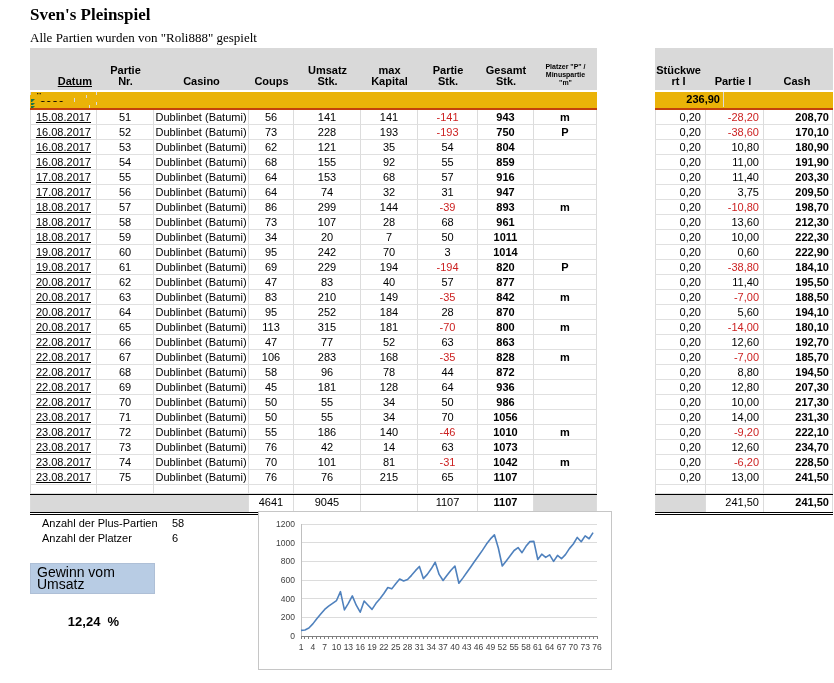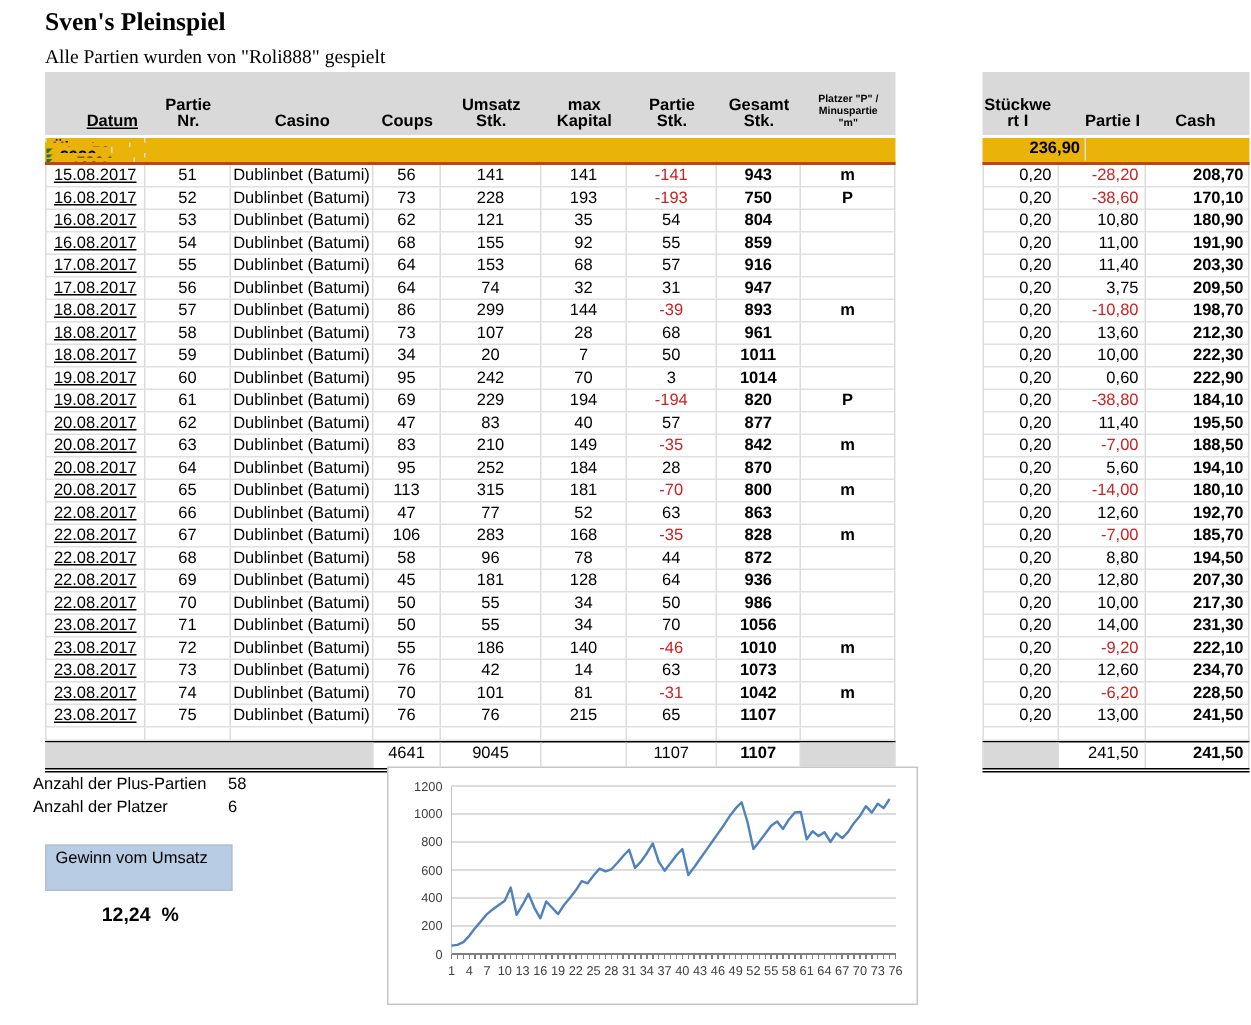--- a/index.html
+++ b/index.html
@@ -44,28 +44,28 @@
   .emptyrow .cell{height:9px;}
   .totals{height:17px;line-height:15px;border-top:1px solid #000;border-bottom:3px double #000;}
   .totals .cell{border-bottom:none;}
   .gray{background:#d9d9d9;}
   .bold{font-weight:bold;}
   .neg{color:#cc2222;}
   .tri{position:relative;}
   .tri::before{content:"";position:absolute;left:1px;top:1px;width:0;height:0;
     border-top:4px solid #217346;border-right:4px solid transparent;}
 
-  #stats{position:absolute;left:22px;top:516px;}
+  #stats{position:absolute;left:42px;top:516px;}
   .statline{display:flex;height:15px;line-height:15px;}
   .statlabel{width:130px;}
   .statvalue{width:30px;}
 
   #gewinn-box{position:absolute;left:30px;top:563px;width:125px;height:31px;background:#b8cce4;
     border:1px solid #aebfd6;box-sizing:border-box;padding:2px 4px 0 6px;}
-  #gewinn-box .glabel{font-size:11px;line-height:12px;}
+  #gewinn-box .glabel{font-size:14px;line-height:12px;}
   #gewinn-box .gvalue{font-size:13px;font-weight:bold;text-align:center;line-height:15px;margin-top:24px;}
 
   #chart{position:absolute;left:258px;top:511px;width:354px;height:159px;border:1px solid #c6c6c6;
     background:#fff;box-sizing:border-box;}
 </style>
 </head>
 <body>
 
 <div class="title">Sven's Pleinspiel</div>
 <div class="subtitle">Alle Partien wurden von "Roli888" gespielt</div>
@@ -397,21 +397,21 @@
     <div class="cell c6">1107</div>
     <div class="cell c7 bold">1107</div>
     <div class="cell c8 gray"></div>
   </div>
 </div>
 
 <div id="side-table" class="tbl">
   <div class="thead">
     <div class="th s0" style="text-align:center;">Stückwe
 rt I</div>
-    <div class="th s1" style="">Partie I</div>
+    <div class="th s1" style="text-align:center;">Partie I</div>
     <div class="th s2" style="text-align:center;">Cash</div>
   </div>
   <div class="gaprow"></div>
   <div class="row uebertrag">
     <div class="cell s0"></div>
     <div class="cell s1"></div>
     <div class="cell s2 bold">236,90</div>
   </div>
   <div id="s-rows">
       <div class="row">

